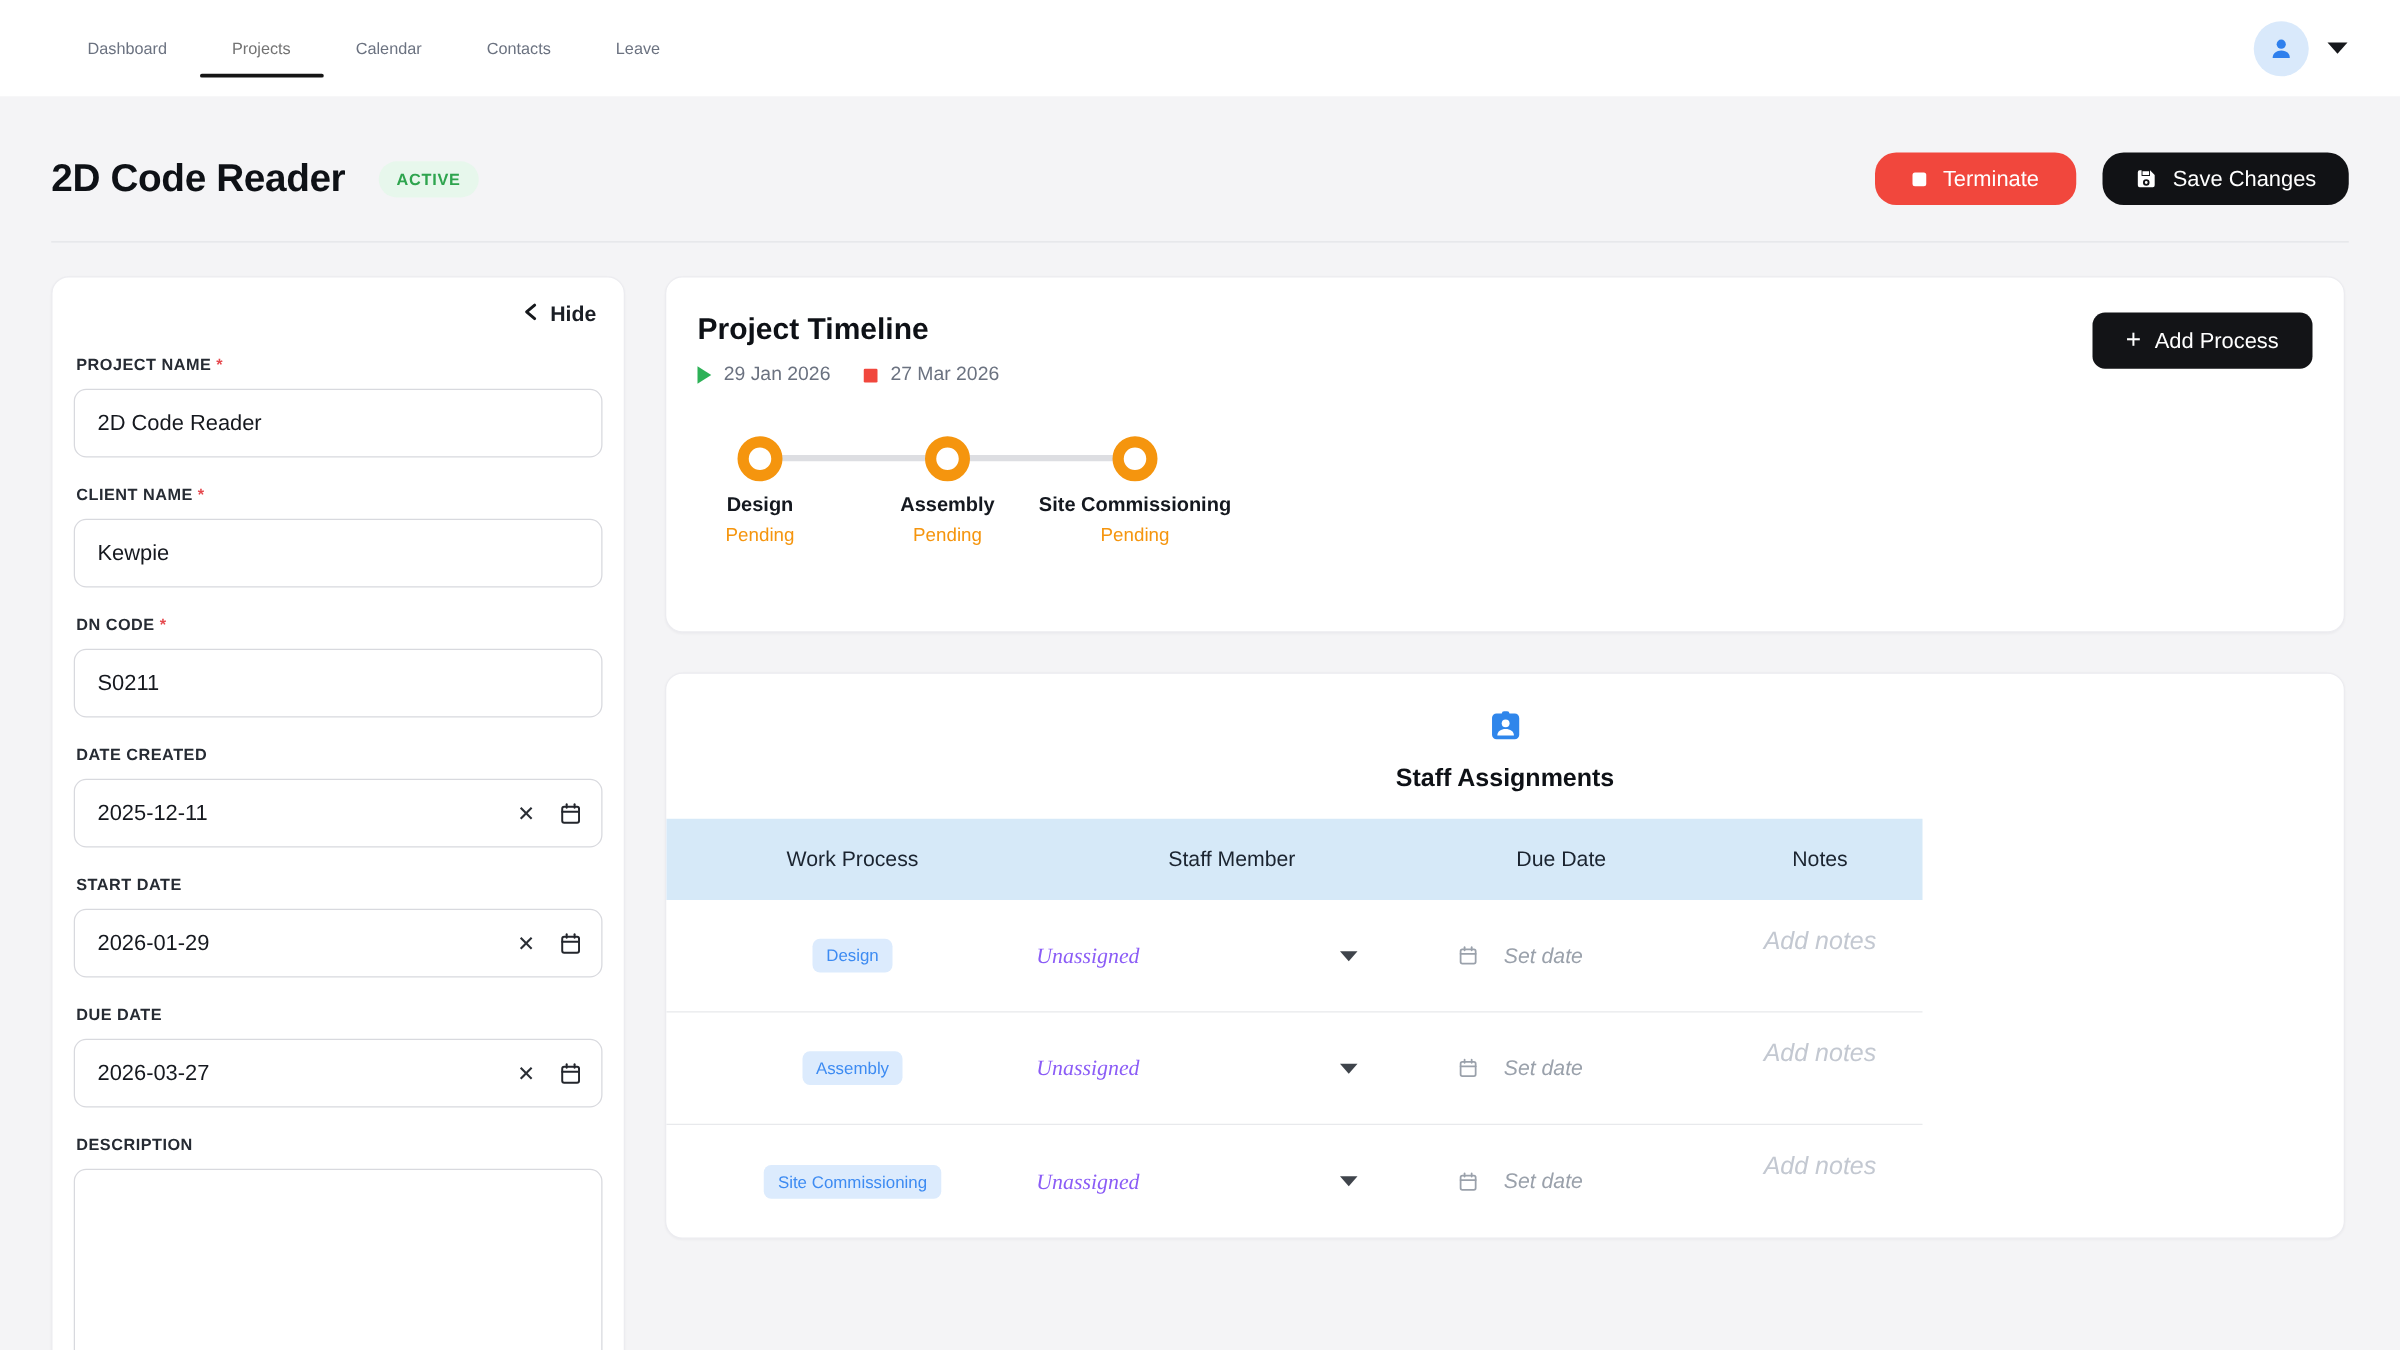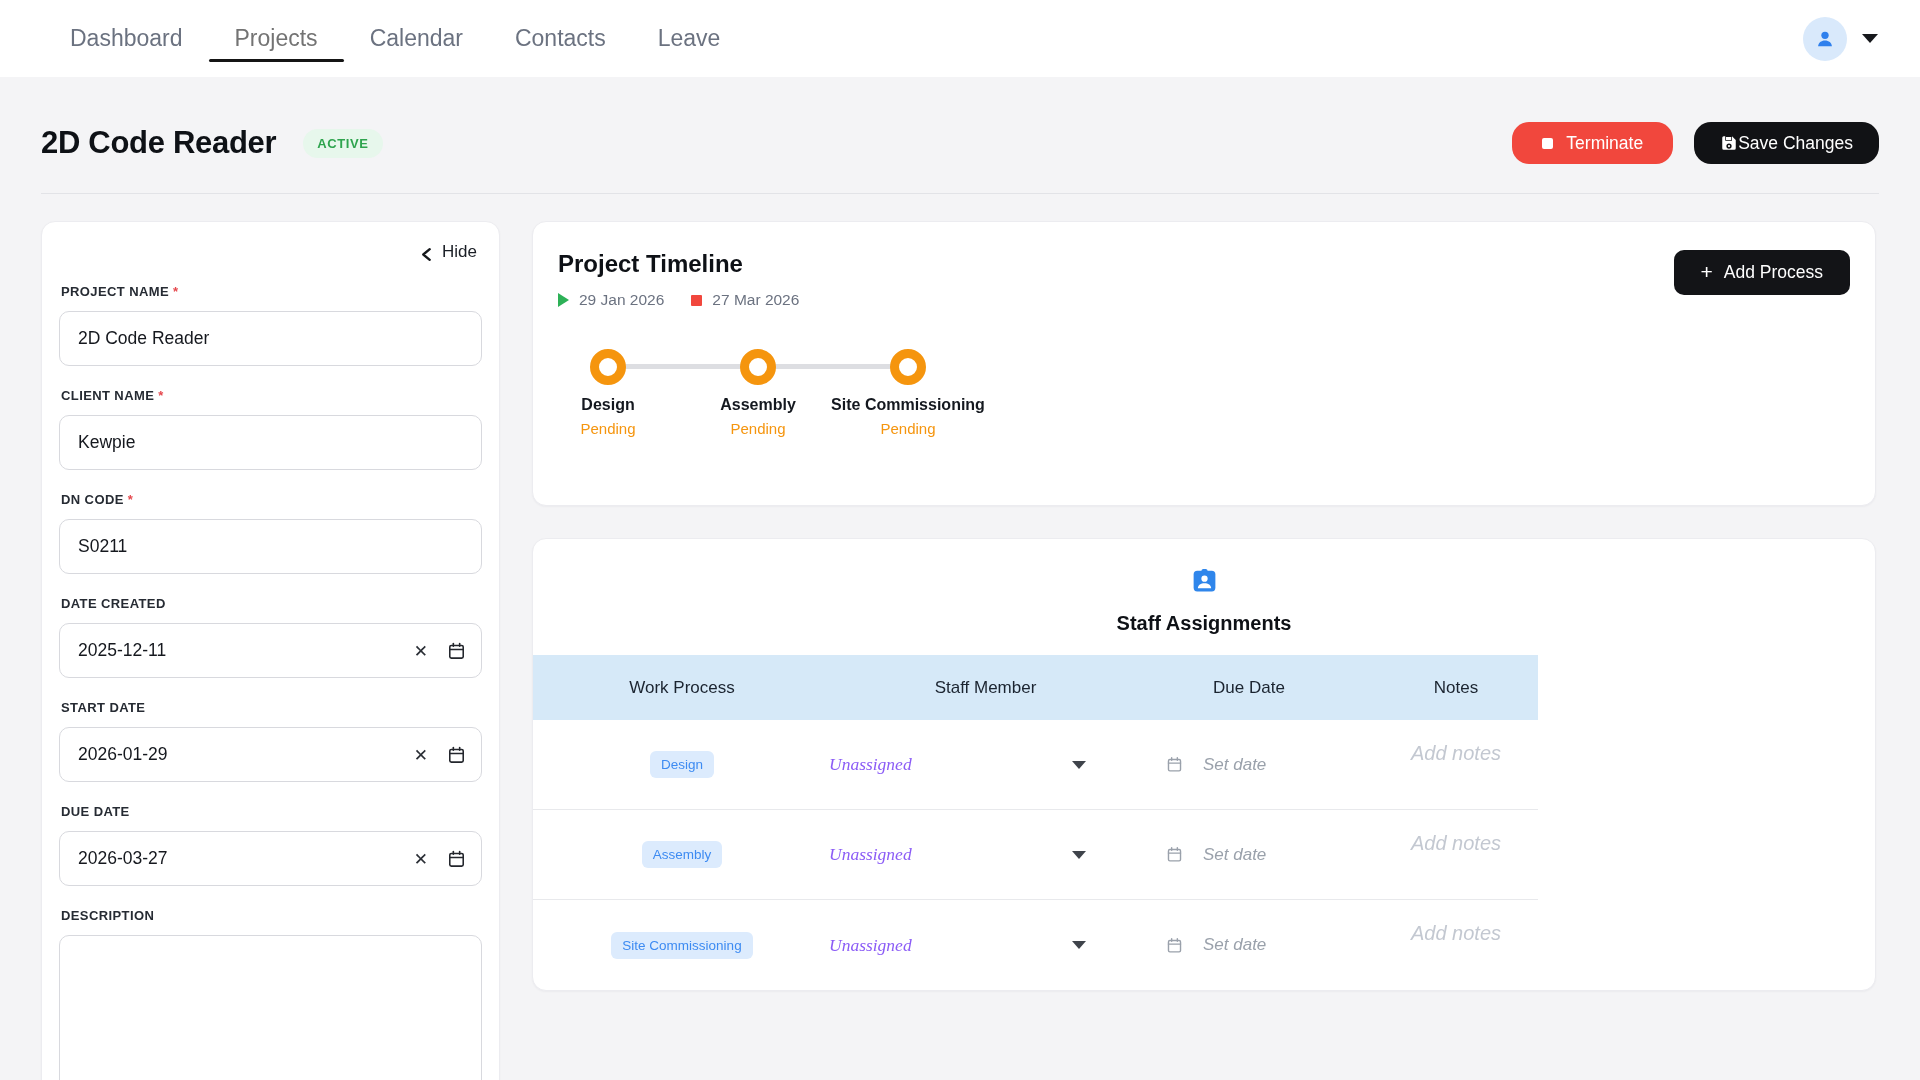--- a/index.html
+++ b/index.html
@@ -12,21 +12,21 @@
 
   
   .topnav {
     height: 77px; background: #FFFFFF;
     display: flex; align-items: stretch;
     padding: 0 42px;
   }
   .nav-items { display: flex; align-items: stretch; margin-left: 2px; }
   .nav-item {
     display: flex; align-items: center;
-    padding: 0 26px; font-size: 23px; color: #6B7280;
+    padding: 0 26px; font-size: 13px; color: #6B7280;
     cursor: pointer; position: relative;
   }
   .nav-item.active { color: #737373; font-weight: 400; }
   .nav-item.active::after {
     content: ""; position: absolute; left: 0; right: 0; bottom: 15px;
     height: 3px; background: #151515; border-radius: 2px;
   }
   .nav-right { margin-left: auto; display: flex; align-items: center; gap: 15px; }
   .avatar {
     width: 44px; height: 44px; border-radius: 50%;
@@ -47,36 +47,36 @@
     margin-left: 27px; background: #E7F7EC; color: #2EA44E;
     font-size: 13px; font-weight: 700; letter-spacing: 0.6px;
     padding: 7px 14px; border-radius: 999px;
   }
   .header-actions { margin-left: auto; display: flex; gap: 21px; }
   .btn { display: flex; align-items: center; justify-content: center;
     height: 42px; border: none; border-radius: 17px; font-size: 17.5px;
     font-family: "Liberation Sans", sans-serif; cursor: pointer; }
   .btn-terminate { background: #F1473D; color: #FFFFFF; padding: 0 30px; gap: 13px; }
   .stop-square { width: 11px; height: 11px; background: #FFFFFF; border-radius: 2px; }
-  .btn-save { background: #111215; color: #FFFFFF; padding: 0 26px; gap: 0; }
+  .btn-save { background: #111215; color: #FFFFFF; padding: 0 26px; gap: 12px; }
 
   .header-divider { height: 1px; background: #E2E3E7; margin-top: 29px; }
 
   
   .content { display: flex; gap: 32px; margin-top: 27px; align-items: flex-start; }
   .card {
     background: #FFFFFF; border: 1px solid #ECECF0; border-radius: 14px;
     box-shadow: 0 1px 2px rgba(16,24,40,0.04);
   }
 
   
   .sidebar { width: 459px; padding: 20px 17px 24px; min-height: 1220px; }
   .hide-row {
-    display: flex; justify-content: flex-end; align-items: flex-end; gap: 9px;
-    font-size: 17px; color: #1A1E25; padding-right: 5px; cursor: pointer;
+    display: flex; justify-content: flex-end; align-items: flex-start; gap: 9px;
+    font-size: 17px; color: #1A1E25; padding-right: 5px; cursor: pointer; font-weight: bold;
   }
   .field-label {
     margin-top: 22px; margin-left: 2px;
     font-size: 13px; font-weight: 700; letter-spacing: 0.4px; color: #262B33;
   }
   .field-label .req { color: #E5484D; margin-left: 4px; font-size: 13px; }
   .field-input-wrap { position: relative; margin-top: 12px; }
   .field-input {
     width: 100%; height: 55px; border: 1px solid #D8D9DE; border-radius: 10px;
     padding: 0 18px; font-size: 17.5px; color: #15181E; background: #FFFFFF;

